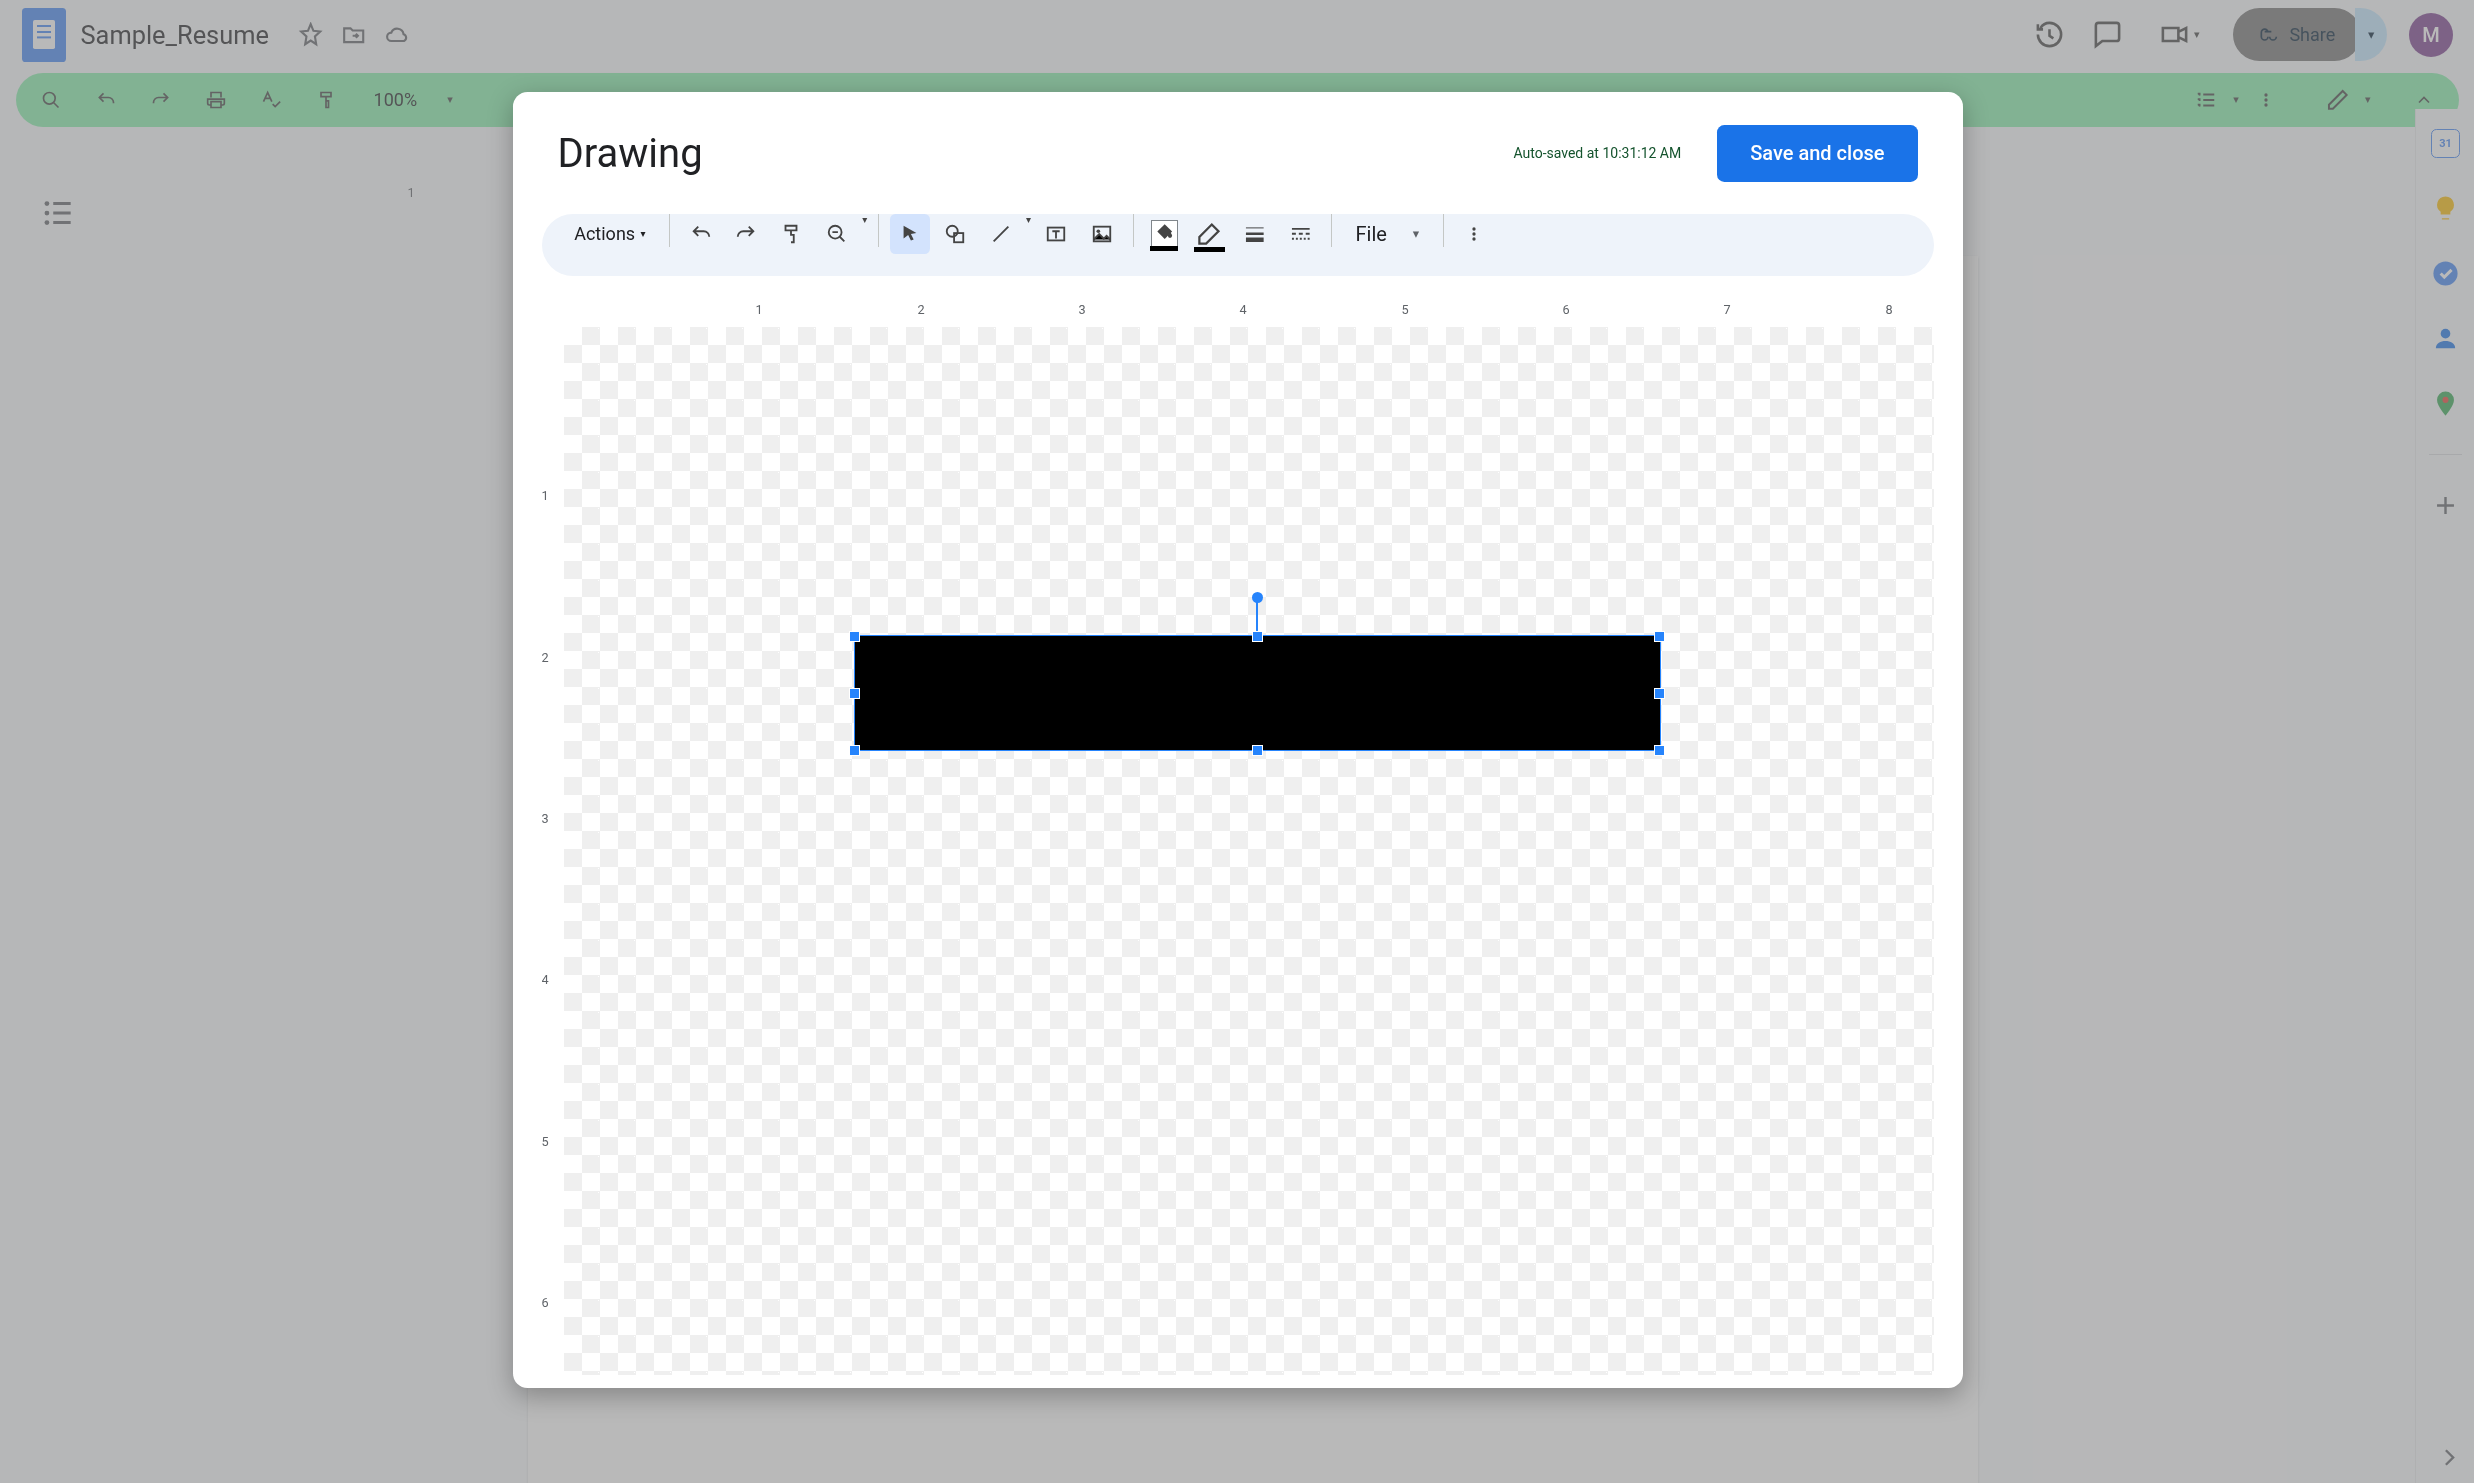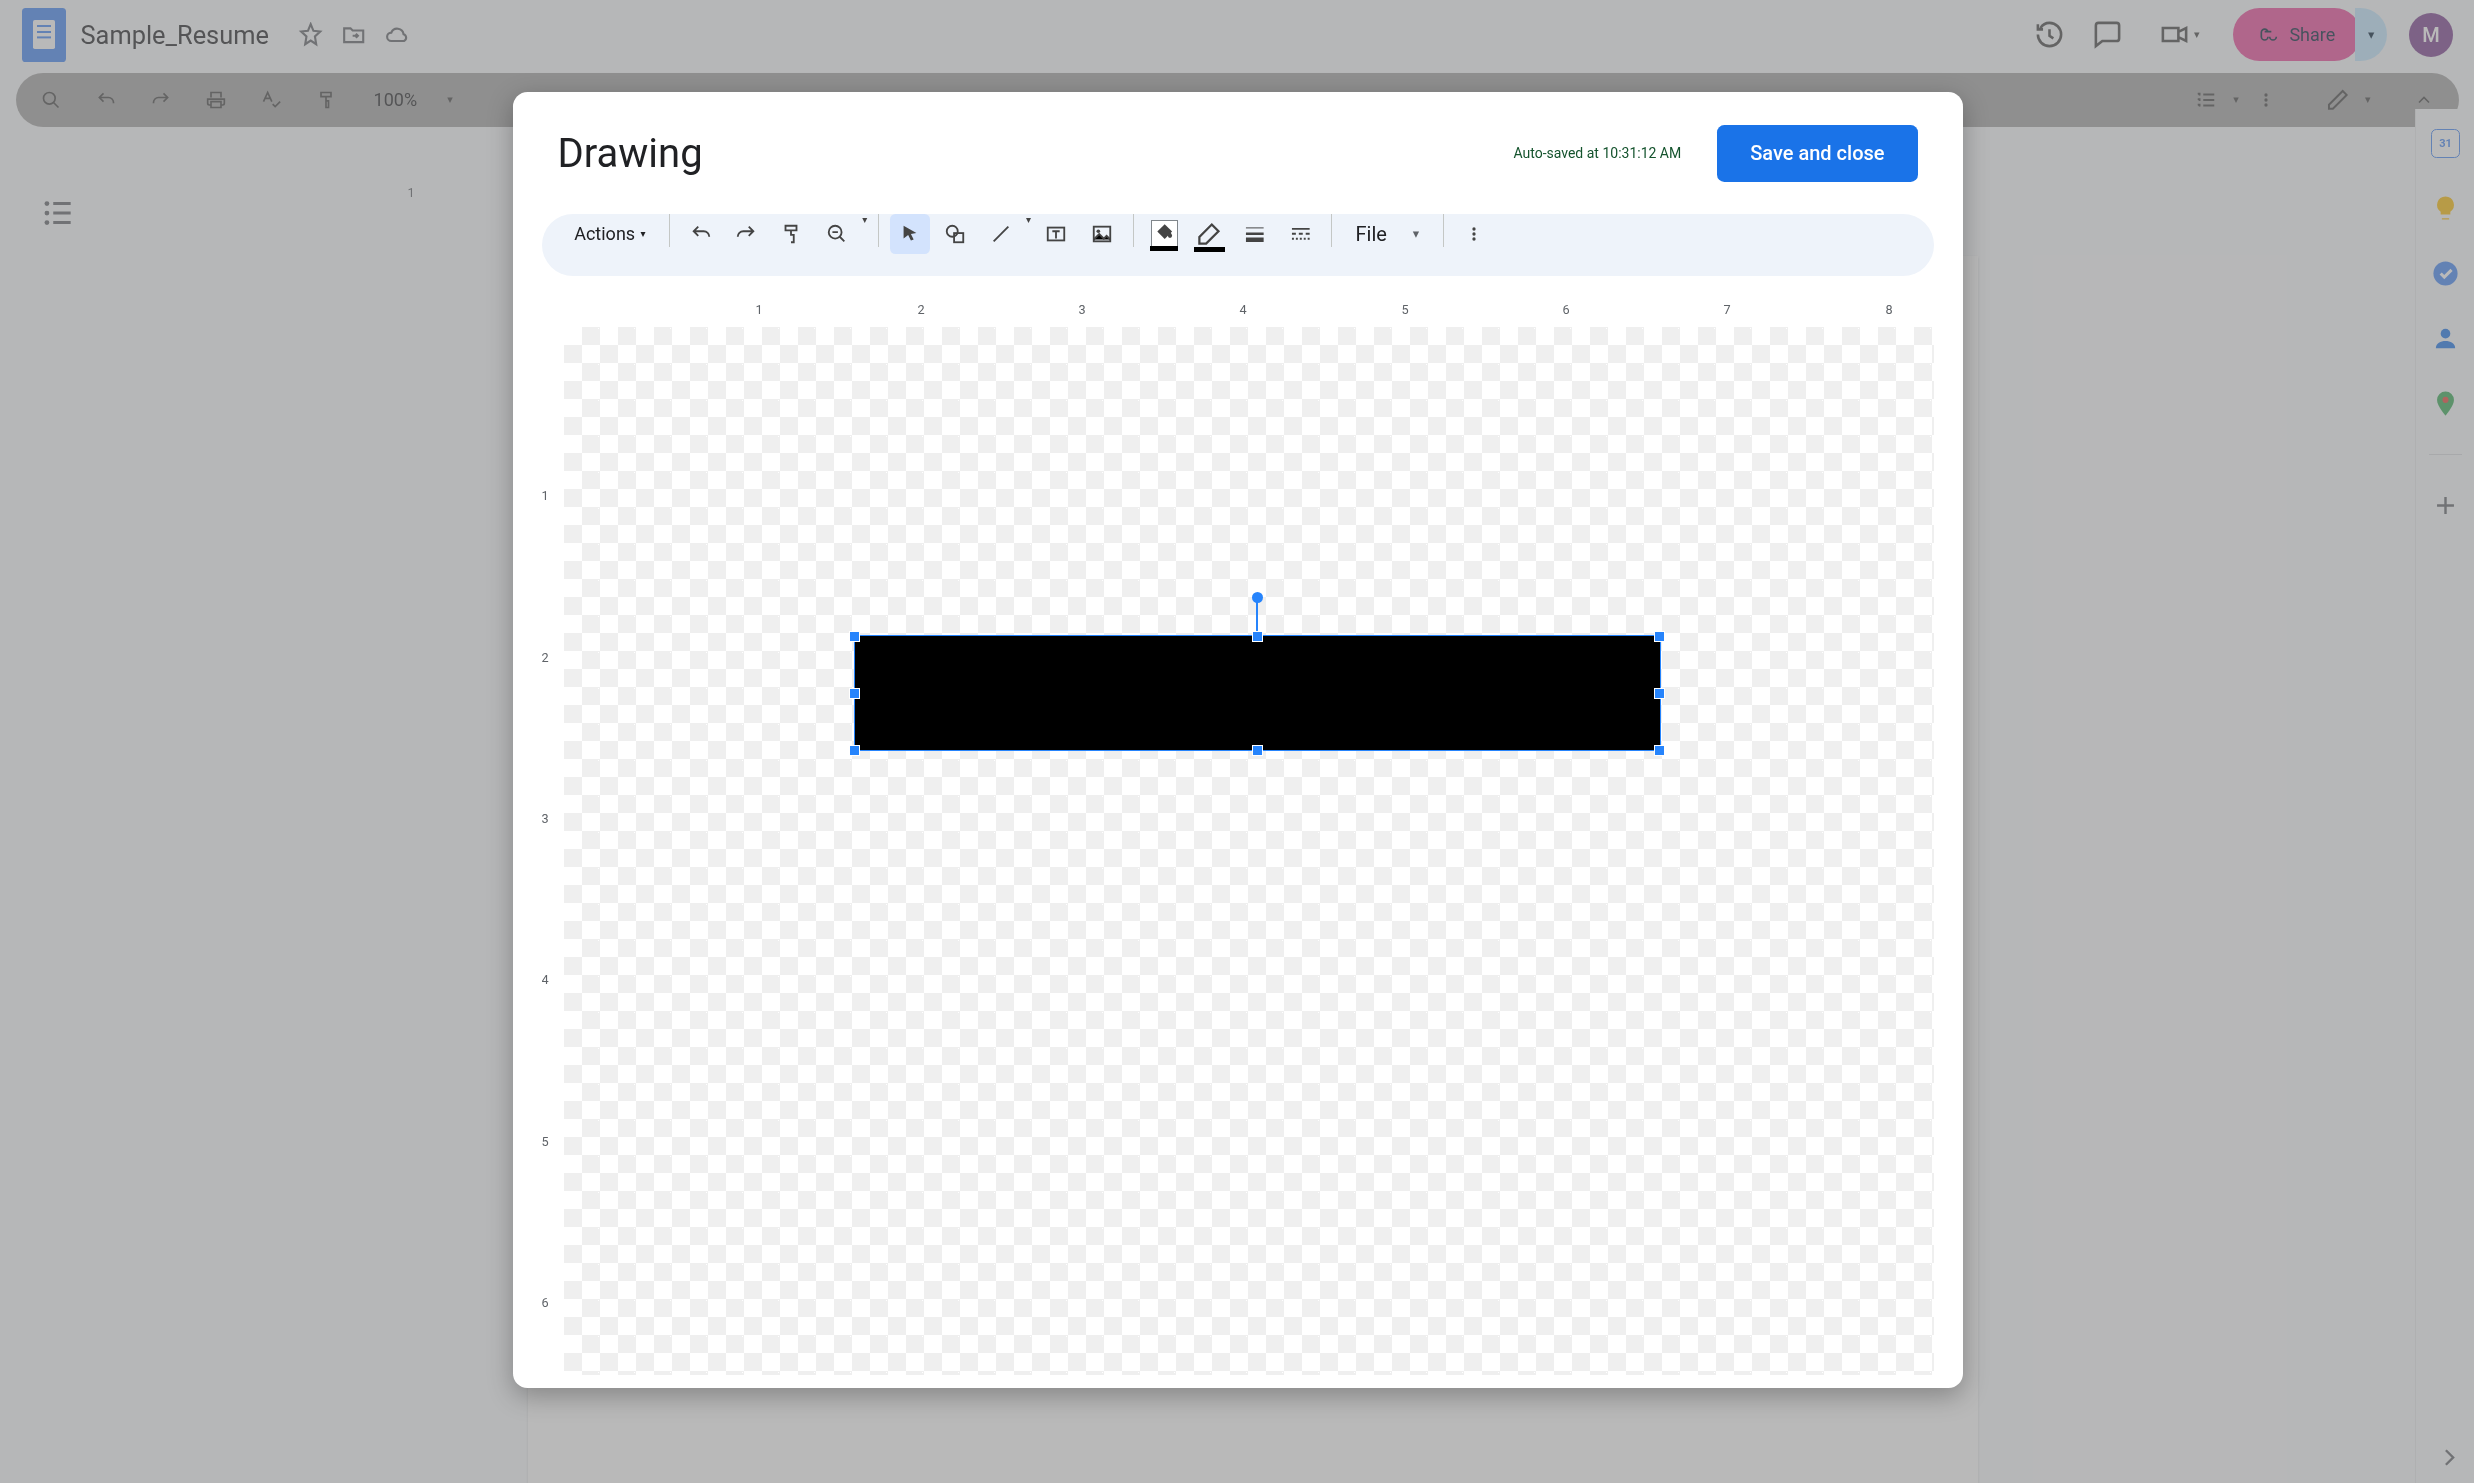--- a/index.html
+++ b/index.html
@@ -9,30 +9,30 @@
 .title-bar { height: 69px; display: flex; align-items: center; padding: 0 22px; background: #f9fbfd; }
 .docs-icon { width: 44px; height: 54px; background: #4285f4; border-radius: 3.6px; display: flex; align-items: center; justify-content: center; margin-right: 14.5px; }
 .docs-icon-inner { width: 22px; height: 29px; background: white; border-radius: 1.8px; position: relative; }
 .docs-icon-inner::before { content: ''; position: absolute; top: 5.4px; left: 3.6px; right: 3.6px; height: 1.8px; background: #4285f4; }
 .docs-icon-inner::after { content: ''; position: absolute; top: 11px; left: 3.6px; right: 3.6px; height: 1.8px; background: #4285f4; box-shadow: 0 5.4px 0 #4285f4; }
 .doc-title { font-size: 25.4px; color: #202124; font-weight: 400; margin-right: 29px; }
 .title-icons { display: flex; gap: 18px; }
 .title-icon { width: 25.4px; height: 25.4px; fill: #5f6368; cursor: pointer; }
 .title-right { margin-left: auto; display: flex; align-items: center; gap: 22px; }
 .header-icon { width: 36px; height: 36px; display: flex; align-items: center; justify-content: center; cursor: pointer; }
-.share-btn { background: #ec4899; border-radius: 36px; padding: 0 25.4px; height: 53px; display: flex; align-items: center; gap: 11px; cursor: pointer; font-size: 18px; color: #001d35; }
+.share-btn { background: #737373; border-radius: 36px; padding: 0 25.4px; height: 53px; display: flex; align-items: center; gap: 11px; cursor: pointer; font-size: 18px; color: #001d35; }
 .share-chevron { background: #c2e7ff; border-radius: 0 36px 36px 0; padding: 0 12.7px; height: 53px; display: flex; align-items: center; margin-left: -5.4px; }
 .avatar { width: 44px; height: 44px; border-radius: 50%; background: #7b3f8f; color: white; display: flex; align-items: center; justify-content: center; font-size: 20px; font-weight: 500; }
 
 
 .menu-bar { height: 40px; display: flex; align-items: center; padding-left: 91px; gap: 3.6px; }
 .menu-item { padding: 5.4px 12.7px; font-size: 19px; color: #202124; cursor: pointer; border-radius: 3.6px; }
 
 
-.toolbar { height: 54px; margin: 3.6px 16.3px 0 16.3px; background: #a3a3a3; border-radius: 27px; display: flex; align-items: center; padding: 0 16.3px; gap: 19px; }
+.toolbar { height: 54px; margin: 3.6px 16.3px 0 16.3px; background: #86efac; border-radius: 27px; display: flex; align-items: center; padding: 0 16.3px; gap: 19px; }
 .tool-btn { width: 36px; height: 36px; display: flex; align-items: center; justify-content: center; cursor: pointer; border-radius: 5.4px; }
 .zoom-select { font-size: 18px; color: #202124; padding: 0 11px; }
 .toolbar-right { margin-left: auto; display: flex; align-items: center; gap: 9px; }
 
 
 .doc-area { position: absolute; top: 167px; left: 0; right: 60px; bottom: 0; display: flex; }
 .left-ruler { width: 25.4px; background: #f9fbfd; position: relative; }
 .left-gutter { width: 65px; display: flex; align-items: flex-start; justify-content: center; padding-top: 27px; }
 .outline-btn { width: 38px; height: 38px; cursor: pointer; }
 .doc-scroll { flex: 1; overflow: hidden; padding-top: 18px; }

